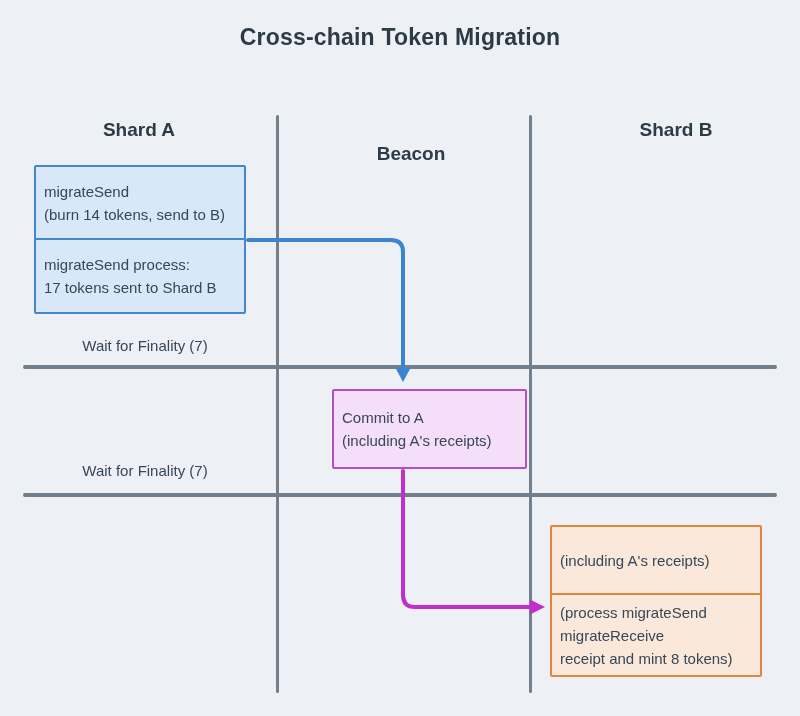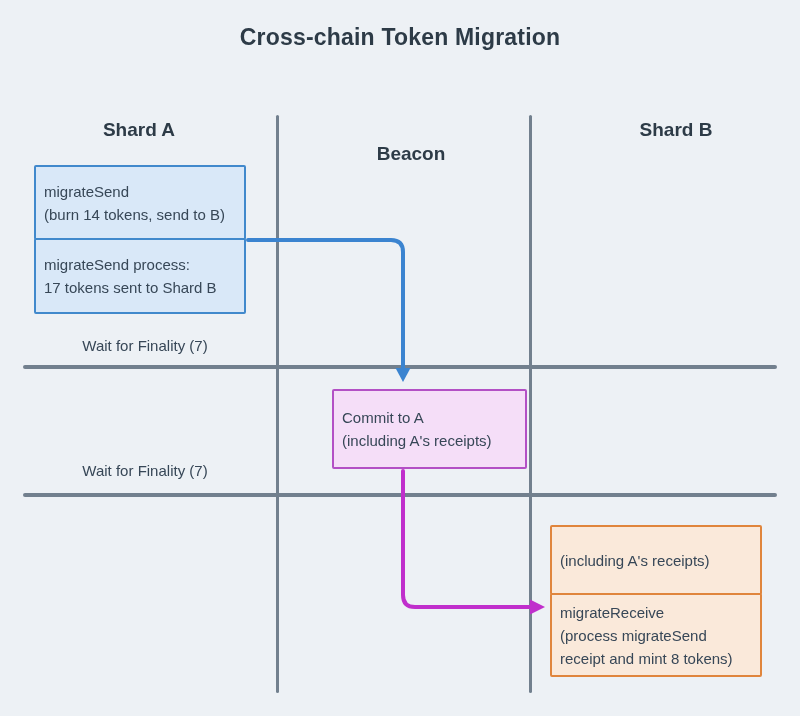--- a/index.html
+++ b/index.html
@@ -133,22 +133,22 @@
   <div class="node pink n-commit-a">
     <span>Commit to A</span>
     <span>(including A's receipts)</span>
   </div>
 
   <div class="node orange n-commit-beacon">
     <span>(including A's receipts)</span>
   </div>
 
   <div class="node orange n-migrate-receive">
+    <span>(process migrateSend</span>
     <span>migrateReceive</span>
-    <span>(process migrateSend</span>
     <span>receipt and mint 8 tokens)</span>
   </div>
 
   <svg class="arrows" viewBox="0 0 800 716">
     <path class="arrow-line blue" d="M 248 240 L 391 240 Q 403 240 403 252 L 403 369"></path>
     <polygon class="arrow-head blue" points="403,382 395.5,368 410.5,368"></polygon>
     <path class="arrow-line magenta" d="M 403 471 L 403 595 Q 403 607 415 607 L 531 607"></path>
     <polygon class="arrow-head magenta" points="545,607 530,599.5 530,614.5"></polygon>
   </svg>
 

